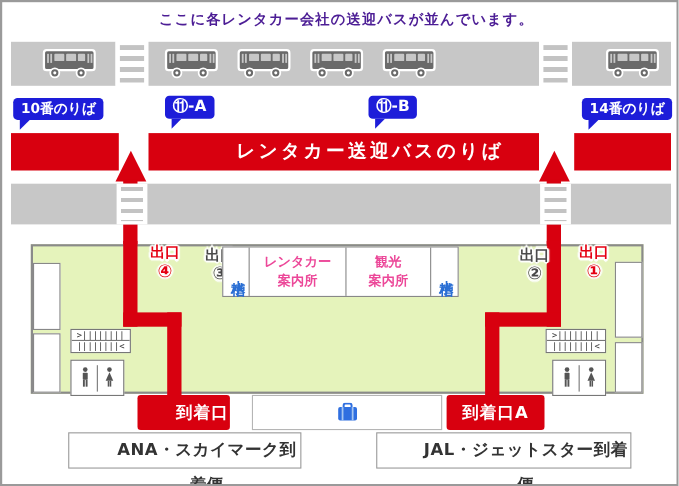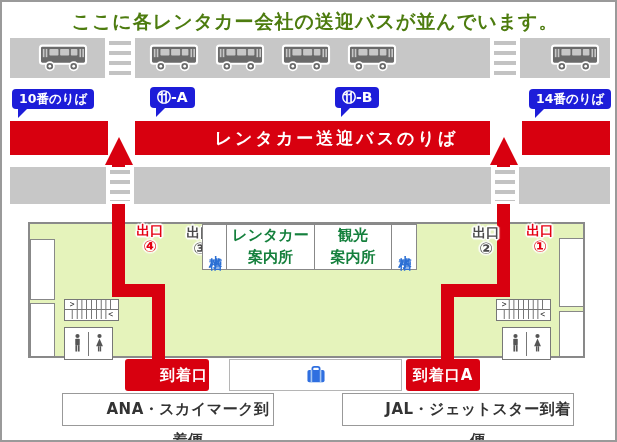--- a/index.html
+++ b/index.html
@@ -3,22 +3,22 @@
 <meta charset="utf-8">
 <style>
   * { margin:0; padding:0; box-sizing:border-box; }
   body { background:#fff; font-family:"DejaVu Sans","Liberation Sans",sans-serif; }
   #stage { position:relative; width:617px; height:442px; background:#fff;
            border:2px solid #9a9a9a; overflow:hidden; }
 
   .abs { position:absolute; }
 
   
-  .title { left:0; right:0; top:7px; text-align:center; color:#4d7c0f;
-           font-size:19px; font-weight:bold; letter-spacing:1px;padding-left:13px; }
+  .title { left:0; right:0; top:7px; text-align:center; color:#4c1d95;
+           font-size:13px; font-weight:bold; letter-spacing:1px;padding-left:13px; }
 
   
   .band { top:36px; height:40px; background:#c7c7c7; }
   .bus { position:absolute; width:50px; height:28px; top:6px; }
 
   
   .xwalk { background:#fff; }
   .xwalk .stripes { position:absolute; left:4px; right:4px; top:3px; bottom:3px;
     background:repeating-linear-gradient(to bottom,#c3c3c3 0 4px,#ffffff 4px 10px); }
 
@@ -56,22 +56,22 @@
           text-shadow:-1px -1px 0 #fff,1px -1px 0 #fff,-1px 1px 0 #fff,1px 1px 0 #fff,0 2px 1px #fff,0 -2px 1px #fff,2px 0 1px #fff,-2px 0 1px #fff;margin-left:32px; }
   .exit .l1 { font-size:13.5px; display:block; }
   .exit .l2 { font-size:16px; display:block; }
   .exit-red { color:#e50012; }
   .exit-gray { color:#4a4a4a; }
 
   
   .facilities { left:200px; top:222px; height:46px; display:flex; z-index:3;
             background:#fff; border:1.5px solid #888; }
   .fac-cell { border-right:1.5px solid #888; display:flex; align-items:center;
-            justify-content:center; text-align:center; color:#15803d;
-            font-size:15px; font-weight:bold; line-height:1.45; }
+            justify-content:center; text-align:center; color:#ec4899;
+            font-size:12px; font-weight:bold; line-height:1.45; }
   .fac-cell:last-child { border-right:none; }
   .aqua { width:24px; color:#2b6fd4; font-size:13px;
           writing-mode:vertical-rl; text-orientation:upright; letter-spacing:2px; }
 
   
   .wbox { background:#fff; border:1.5px solid #888; z-index:2; }
 
   
   .esc { background:#fff; border:1.5px solid #777; z-index:3;
          font-family:"DejaVu Sans Mono","Liberation Mono",monospace;
@@ -268,18 +268,18 @@
         <use href="#woman-sym"></use>
       </svg>
   </div>
 
   <div class="abs gate" style="left:123px;width:84px;padding-left:34px;">到着口B</div>
   <div class="abs baggage">
     <svg style="width:20px;height:18px;">
         <use href="#case-sym"></use>
       </svg>
   </div>
-  <div class="abs gate" style="left:404px;width:74px;">到着口A</div>
+  <div class="abs gate" style="left:404px;width:89px;">到着口A</div>
 
   <div class="abs airline" style="left:60px;width:212px;">ANA・スカイマーク到着便</div>
   <div class="abs airline" style="left:340px;width:232px;">JAL・ジェットスター到着便</div>
 
 </div>
 
 </body></html>

